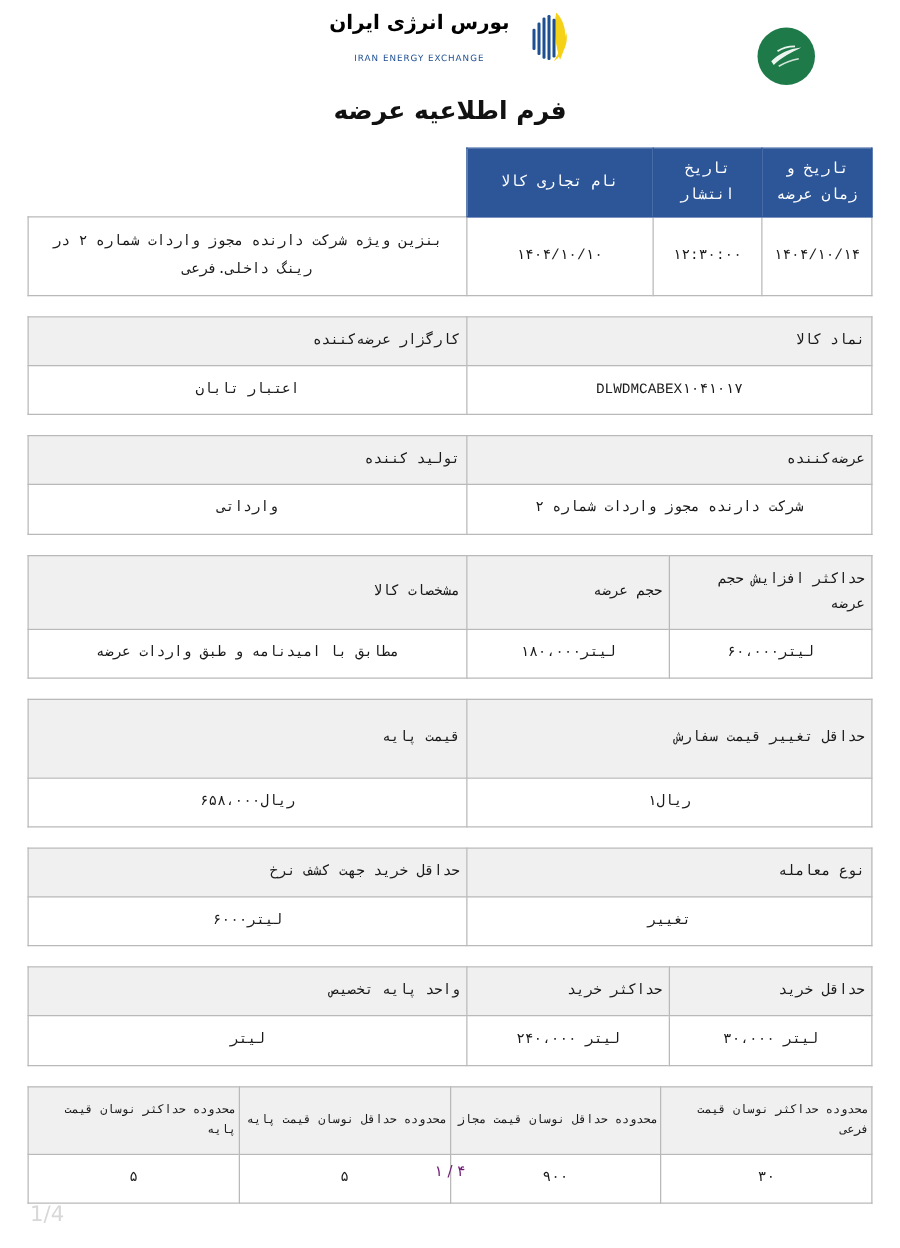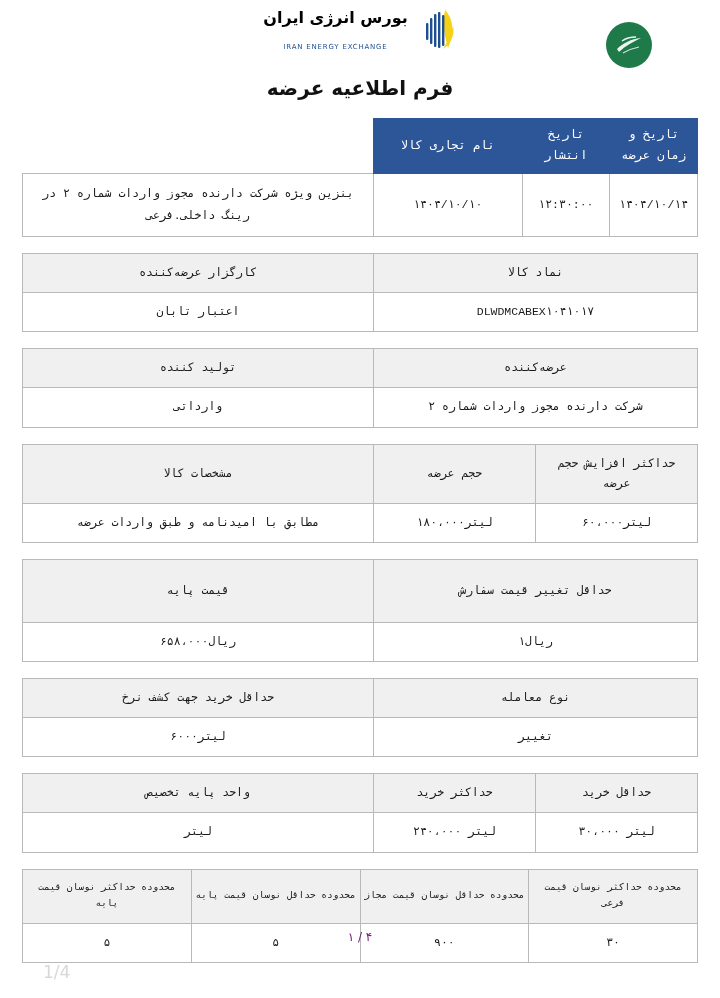--- a/index.html
+++ b/index.html
@@ -120,20 +120,21 @@
     font-size: 12px;
     border-color: #2d5699;
     padding: 6px 5px;
     font-weight: normal;
   }
   table.grid tr.head-grey td {
     background: #f0f0f0;
     color: #1a1a1a;
     font-size: 11.5px;
     padding: 9px 5px;
+    text-align: right;
   }
   table.grid tr.body-row td {
     background: #ffffff;
     padding: 9px 8px;
   }
   td.tall {
     height: 44px;
   }
   .small-head td {
     font-size: 9.5px !important;
@@ -152,21 +153,20 @@
     color: #701a75;
     letter-spacing: 1px;
   }
   .corner-watermark {
     position: absolute;
     left: 24px;
     top: 962px;
     font-size: 17px;
     color: #d8d8d8;
     direction: ltr;
-    margin-left: 19px;
   }
 </style>
 </head>
 <body>
 
 <div class="page-header">
 
   <div class="logo-block">
     <span class="logo-mark">
       <svg width="42" height="44" viewBox="0 0 42 44" xmlns="http://www.w3.org/2000/svg">

